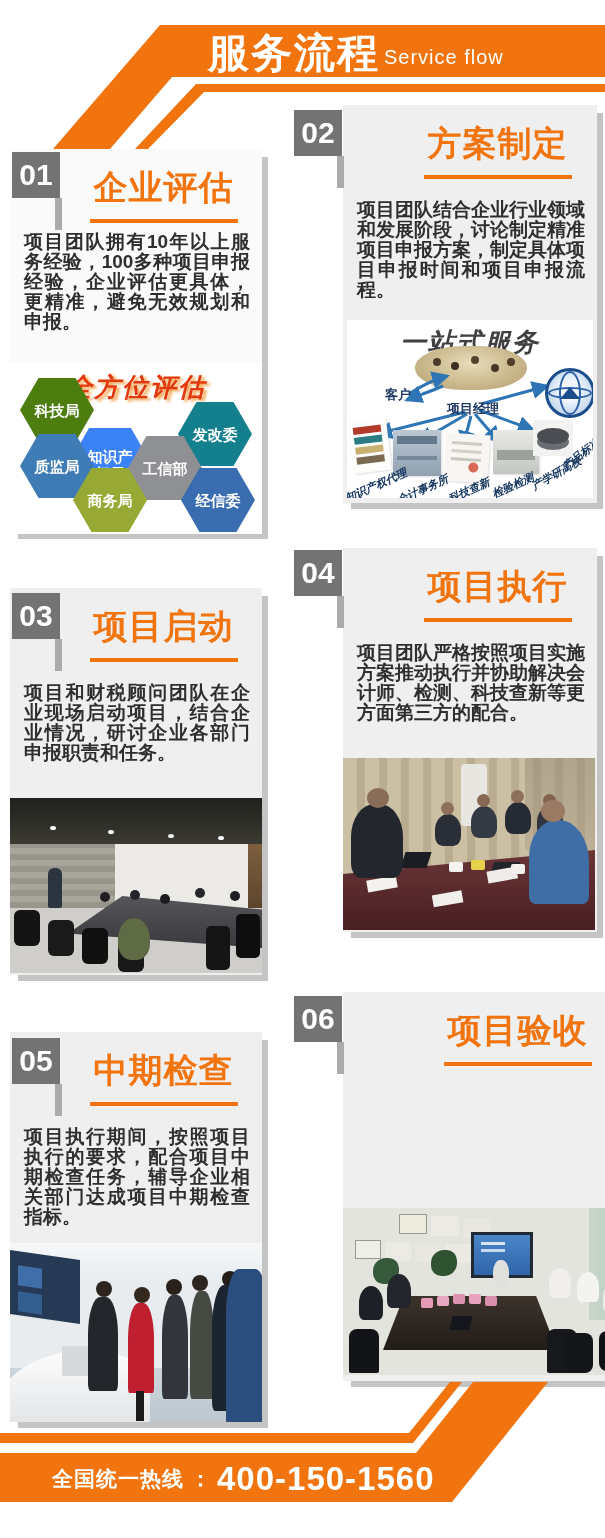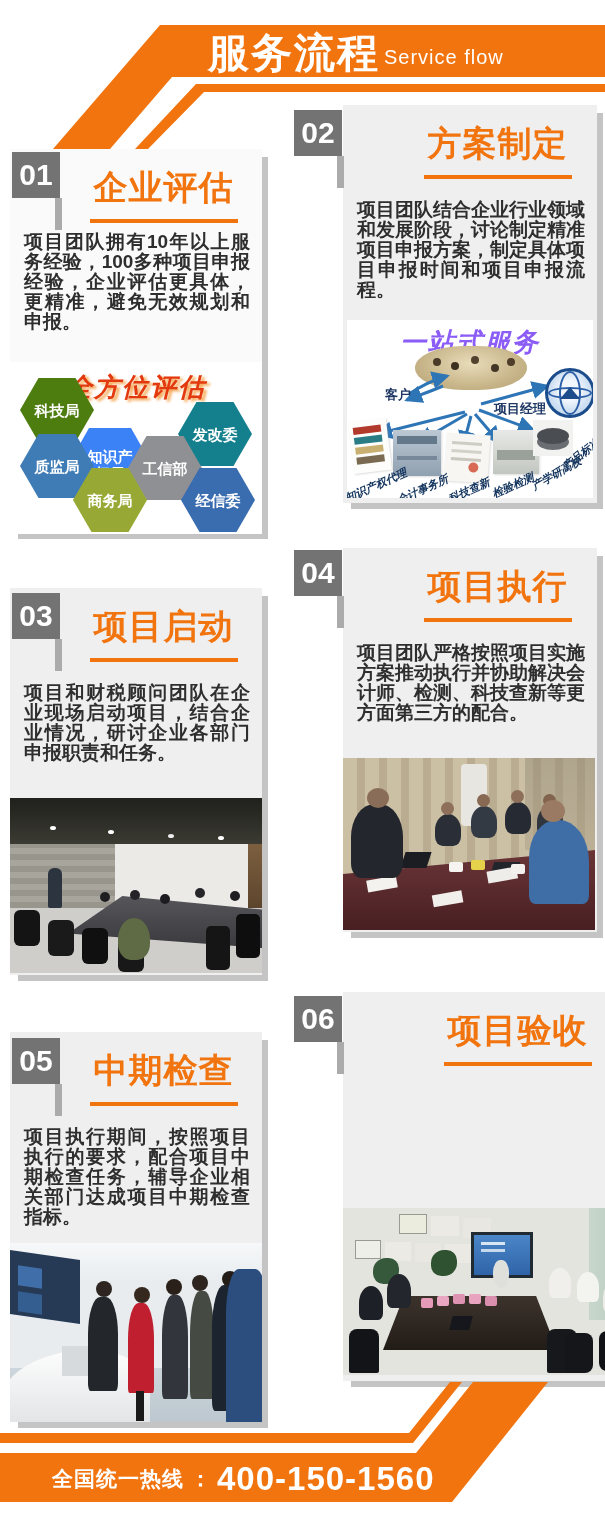--- a/index.html
+++ b/index.html
@@ -25,21 +25,21 @@
   .badge::after{content:"";position:absolute;right:-2px;top:100%;width:7px;height:32px;background:#ababab;}
   .media{position:absolute;overflow:hidden;}
   
   .hex{position:absolute;width:74px;height:64px;display:flex;align-items:center;justify-content:center;
        text-align:center;color:#fff;font-size:15px;font-weight:bold;line-height:17px;
        clip-path:polygon(25% 0,75% 0,100% 50%,75% 100%,25% 100%,0 50%);}
   .hex.big{width:84px;height:74px;}
   .diagram-title{position:absolute;width:100%;text-align:center;font-size:26px;font-weight:bold;
        font-style:italic;letter-spacing:2px;}
   .assess-title{color:#e2390e;text-shadow:3px 2px 3px #f5a24a;top:8px;}
-  .svc-title{color:#8b5cf6;top:5px;}
+  .svc-title{color:#404040;top:5px;}
   .svc-label{position:absolute;font-size:13px;font-weight:bold;color:#1f3864;}
   .svc-rot{position:absolute;font-size:11px;font-weight:bold;font-style:italic;color:#14355e;
        transform:rotate(-24deg);white-space:nowrap;}
   .photo{position:absolute;overflow:hidden;}
   .photo div{position:absolute;}
   
   .hotline{position:absolute;left:52px;top:1461px;height:36px;display:flex;align-items:center;color:#fff;}
   .hotline .lbl{font-size:21px;font-weight:bold;letter-spacing:1px;}
   .hotline .sep{font-size:21px;font-weight:bold;margin:0 6px;}
   .hotline .num{font-size:33px;font-weight:bold;letter-spacing:1px;}
@@ -124,21 +124,21 @@
           <path d="M96,66 C82,72 70,76 60,80" marker-end="url(#ah)"></path>
           <path d="M118,92 L30,114" marker-end="url(#ah)"></path>
           <path d="M120,94 L72,122" marker-end="url(#ah)"></path>
           <path d="M124,96 L116,126" marker-end="url(#ah)"></path>
           <path d="M128,94 L152,122" marker-end="url(#ah)"></path>
           <path d="M132,90 L186,110" marker-end="url(#ah)"></path>
           <path d="M134,84 L200,66" marker-end="url(#ah)"></path>
         </g>
       </svg>
       <div class="svc-label" style="left:38px;top:66px;">客户</div>
-      <div class="svc-label" style="left:100px;top:80px;margin-left:47px;">项目经理</div>
+      <div class="svc-label" style="left:100px;top:80px;">项目经理</div>
 
       <div class="abs" style="left:4px;top:100px;width:38px;height:52px;background:#fdfdfb;transform:rotate(-7deg);box-shadow:1px 1px 2px #9995;">
         <div class="abs" style="left:4px;top:6px;width:28px;height:7px;background:#b23a2a;box-shadow:0 10px 0 #2a7d85,0 20px 0 #c8b070,0 30px 0 #7a6a52;"></div>
       </div>
       <div class="abs" style="left:46px;top:110px;width:48px;height:46px;background:linear-gradient(#bcc8d4,#8fa0b0);box-shadow:1px 1px 2px #9995;">
         <div class="abs" style="left:4px;top:6px;width:40px;height:8px;background:#64788c;"></div>
         <div class="abs" style="left:4px;top:26px;width:40px;height:4px;background:#77889a;"></div>
       </div>
       <div class="abs" style="left:98px;top:114px;width:44px;height:48px;background:#f7f6f2;transform:rotate(4deg);box-shadow:1px 1px 2px #9995;">
         <div class="abs" style="left:6px;top:8px;width:30px;height:3px;background:#cfccc4;box-shadow:0 8px 0 #d4d1c9,0 16px 0 #cac7bf;"></div>

